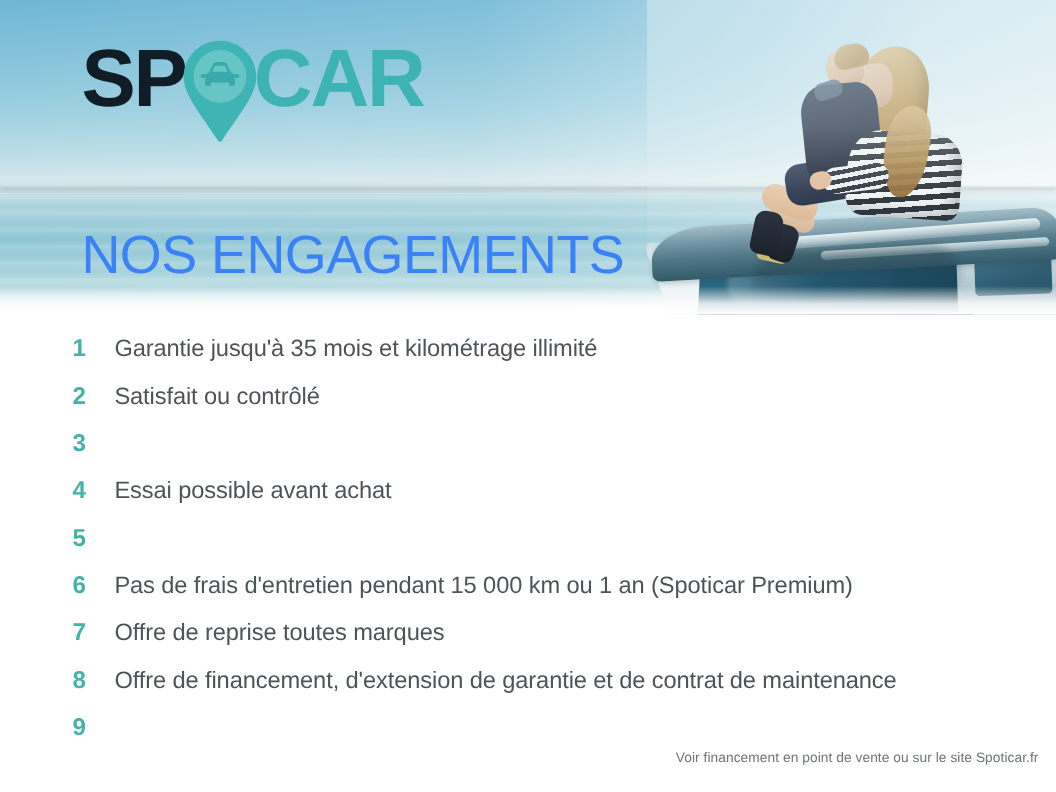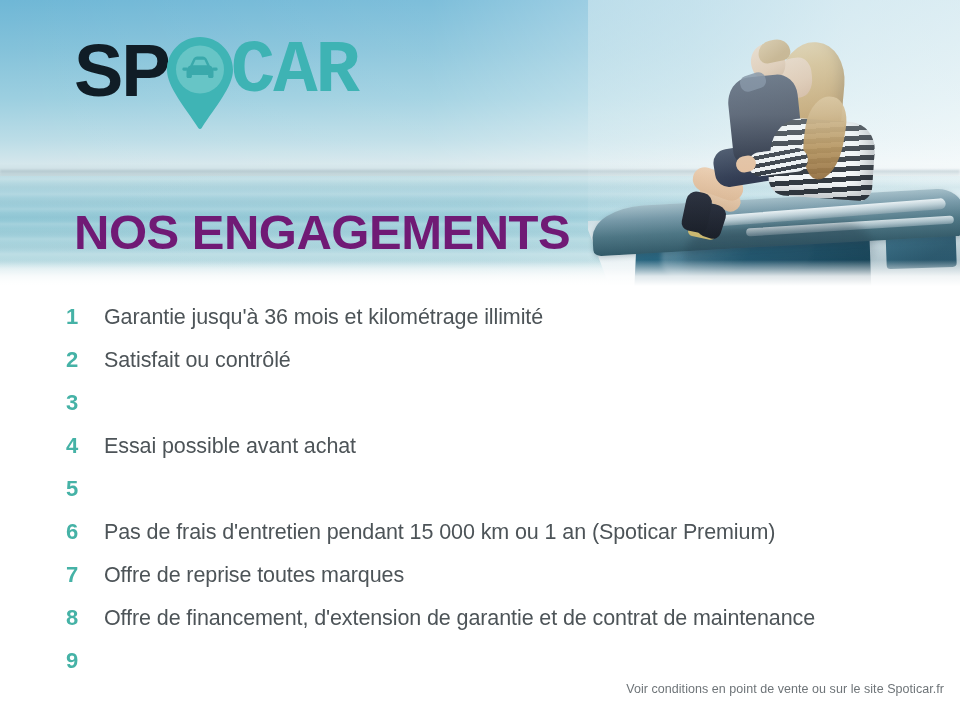--- a/index.html
+++ b/index.html
@@ -407,39 +407,39 @@
   }
   .logo-word {
     font-family: "Liberation Sans", sans-serif;
     font-weight: bold;
     font-size: 74px;
     line-height: 74px;
     letter-spacing: -2px;
     white-space: pre;
   }
   .logo-dark { color: #101d26; }
-  .logo-teal { color: #3eb3b4; font-family: Liberation Mono, monospace; }
+  .logo-teal { color: #3eb3b4; }
   .logo-pin {
     position: relative;
     width: 70px;
     height: 96px;
     margin: 0 -4px 0 -4px;
     top: 12px;
   }
   .pin-svg { display: block; }
 
   
   .section-title {
     position: absolute;
     left: 74px;
     top: 204px;
     font-size: 49px;
-    font-weight: bold;
+    font-weight: normal;
     letter-spacing: -0.5px;
-    color: #701a75;
+    color: #3b82f6;
     line-height: 56px;
     white-space: nowrap;
   }
 
   
   .commitments {
     position: absolute;
     left: 0;
     top: 304px;
     width: 960px;
@@ -544,21 +544,21 @@
     </div>
 
     <div class="section-title">NOS ENGAGEMENTS</div>
 
     <div class="hero-fade-bottom"></div>
   </div>
 
   <div class="commitments" id="commitments-list">
       <div class="commit-row">
         <div class="commit-num">1</div>
-        <div class="commit-text"><span>Garantie jusqu'à 36 mois et kilométrage illimité</span></div>
+        <div class="commit-text"><span>Garantie jusqu'à 35 mois et kilométrage illimité</span></div>
       </div>
       <div class="commit-row">
         <div class="commit-num">2</div>
         <div class="commit-text"><span>Satisfait ou contrôlé</span></div>
       </div>
       <div class="commit-row">
         <div class="commit-num">3</div>
       </div>
       <div class="commit-row">
         <div class="commit-num">4</div>
@@ -577,15 +577,15 @@
       </div>
       <div class="commit-row">
         <div class="commit-num">8</div>
         <div class="commit-text"><span>Offre de financement, d'extension de garantie et de contrat de maintenance</span></div>
       </div>
       <div class="commit-row">
         <div class="commit-num">9</div>
       </div>
     </div>
 
-  <div class="legal">Voir conditions en point de vente ou sur le site Spoticar.fr</div>
+  <div class="legal">Voir financement en point de vente ou sur le site Spoticar.fr</div>
 
 </div>
 
 </body></html>

